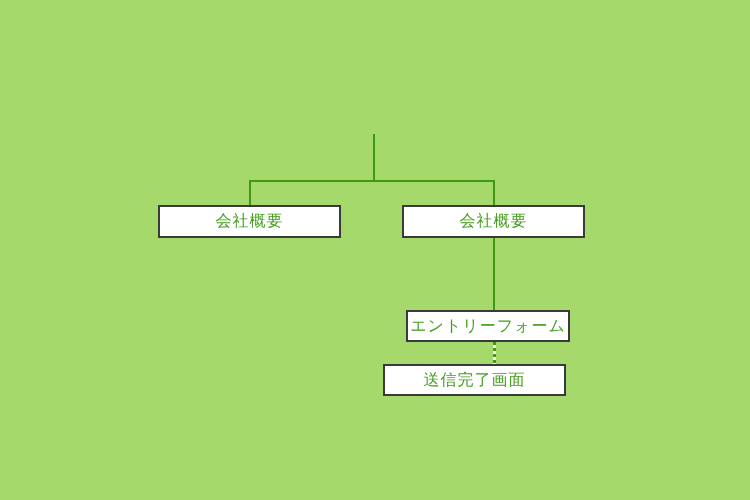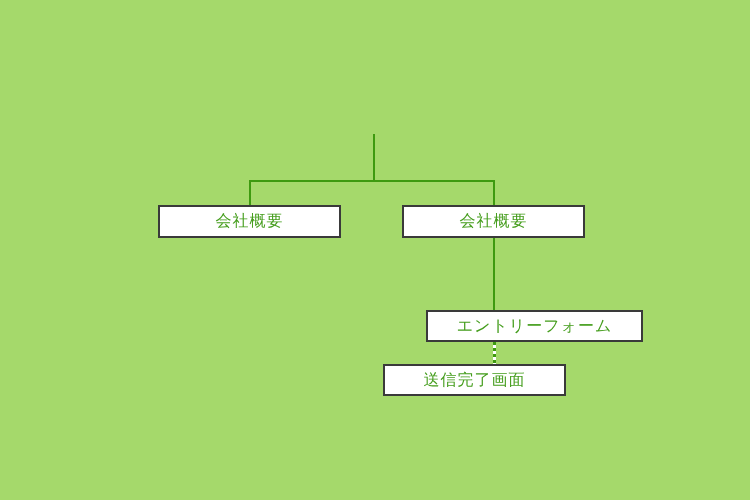--- a/index.html
+++ b/index.html
@@ -36,21 +36,21 @@
     background: repeating-linear-gradient(
       180deg,
       #3e9a10 0px, #3e9a10 3px,
       #ffffff 3px, #ffffff 6px
     );
   }
   
   .node-top      { left: 283px; top: 101px; width: 183px; height: 33px; }
   .node-company  { left: 158px; top: 205px; width: 183px; height: 33px; }
   .node-recruit  { left: 402px; top: 205px; width: 183px; height: 33px; }
-  .node-entry    { left: 426px; top: 310px; width: 217px; height: 32px; font-family: Liberation Mono, monospace; }
+  .node-entry    { left: 406px; top: 310px; width: 164px; height: 32px; font-family: Liberation Mono, monospace; }
   .node-complete { left: 383px; top: 364px; width: 183px; height: 32px; }
   
   .conn-top-drop      { left: 373px; top: 134px; width: 2px;  height: 46px; }
   .conn-horizontal    { left: 249px; top: 180px; width: 246px; height: 2px; }
   .conn-company-drop  { left: 249px; top: 182px; width: 2px;  height: 23px; }
   .conn-recruit-drop  { left: 493px; top: 182px; width: 2px;  height: 23px; }
   .conn-recruit-entry { left: 493px; top: 238px; width: 2px;  height: 72px; }
   .conn-entry-complete{ left: 493px; top: 342px; width: 3px;  height: 22px; }
 </style>
 </head>

